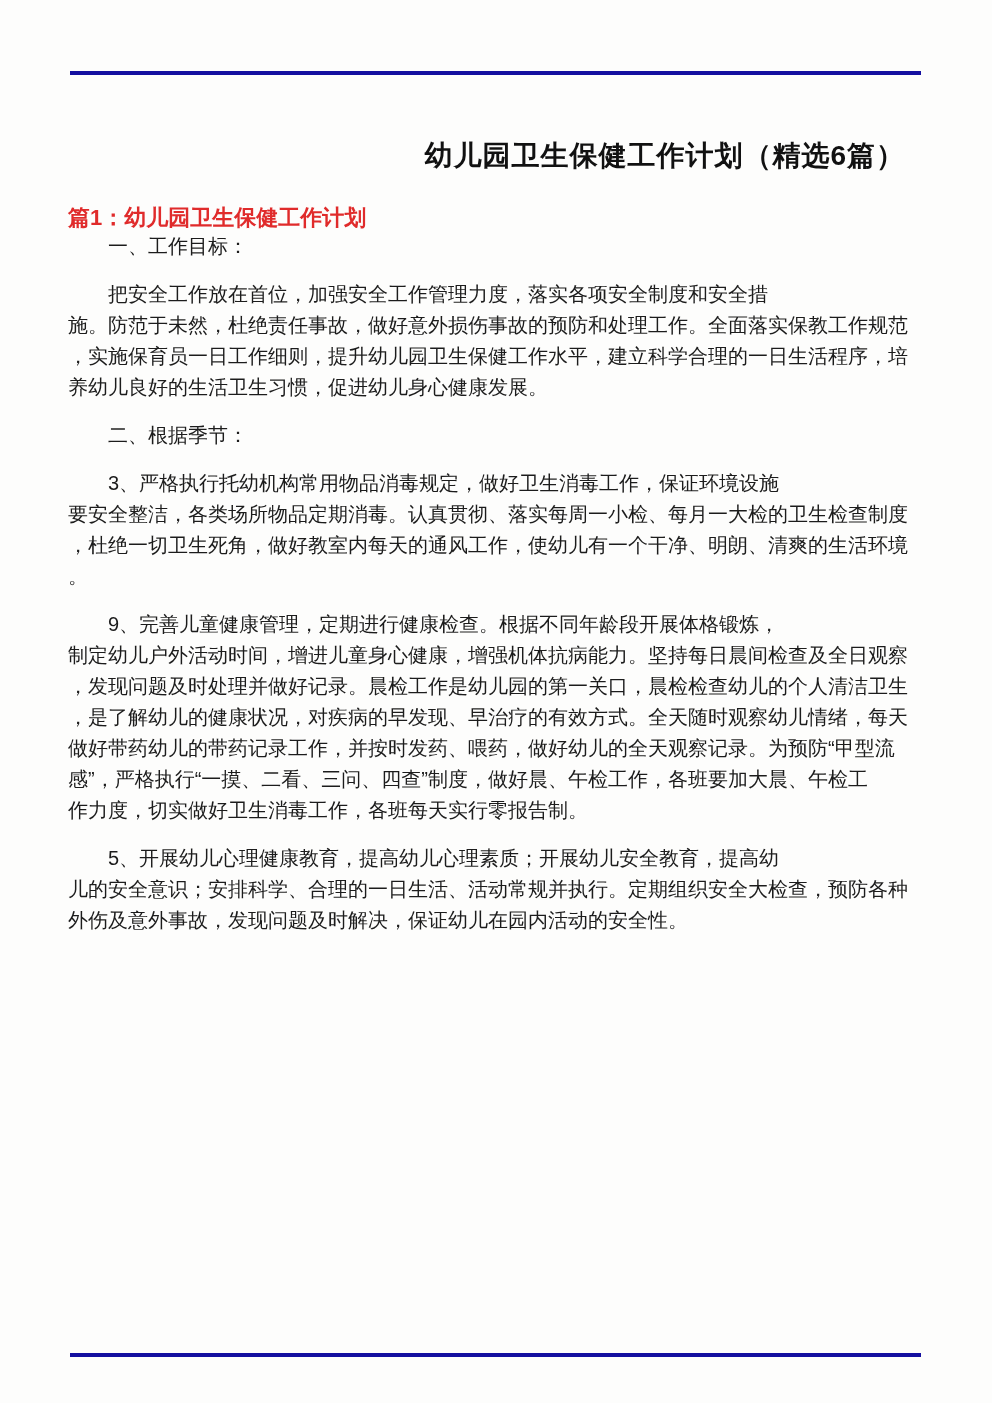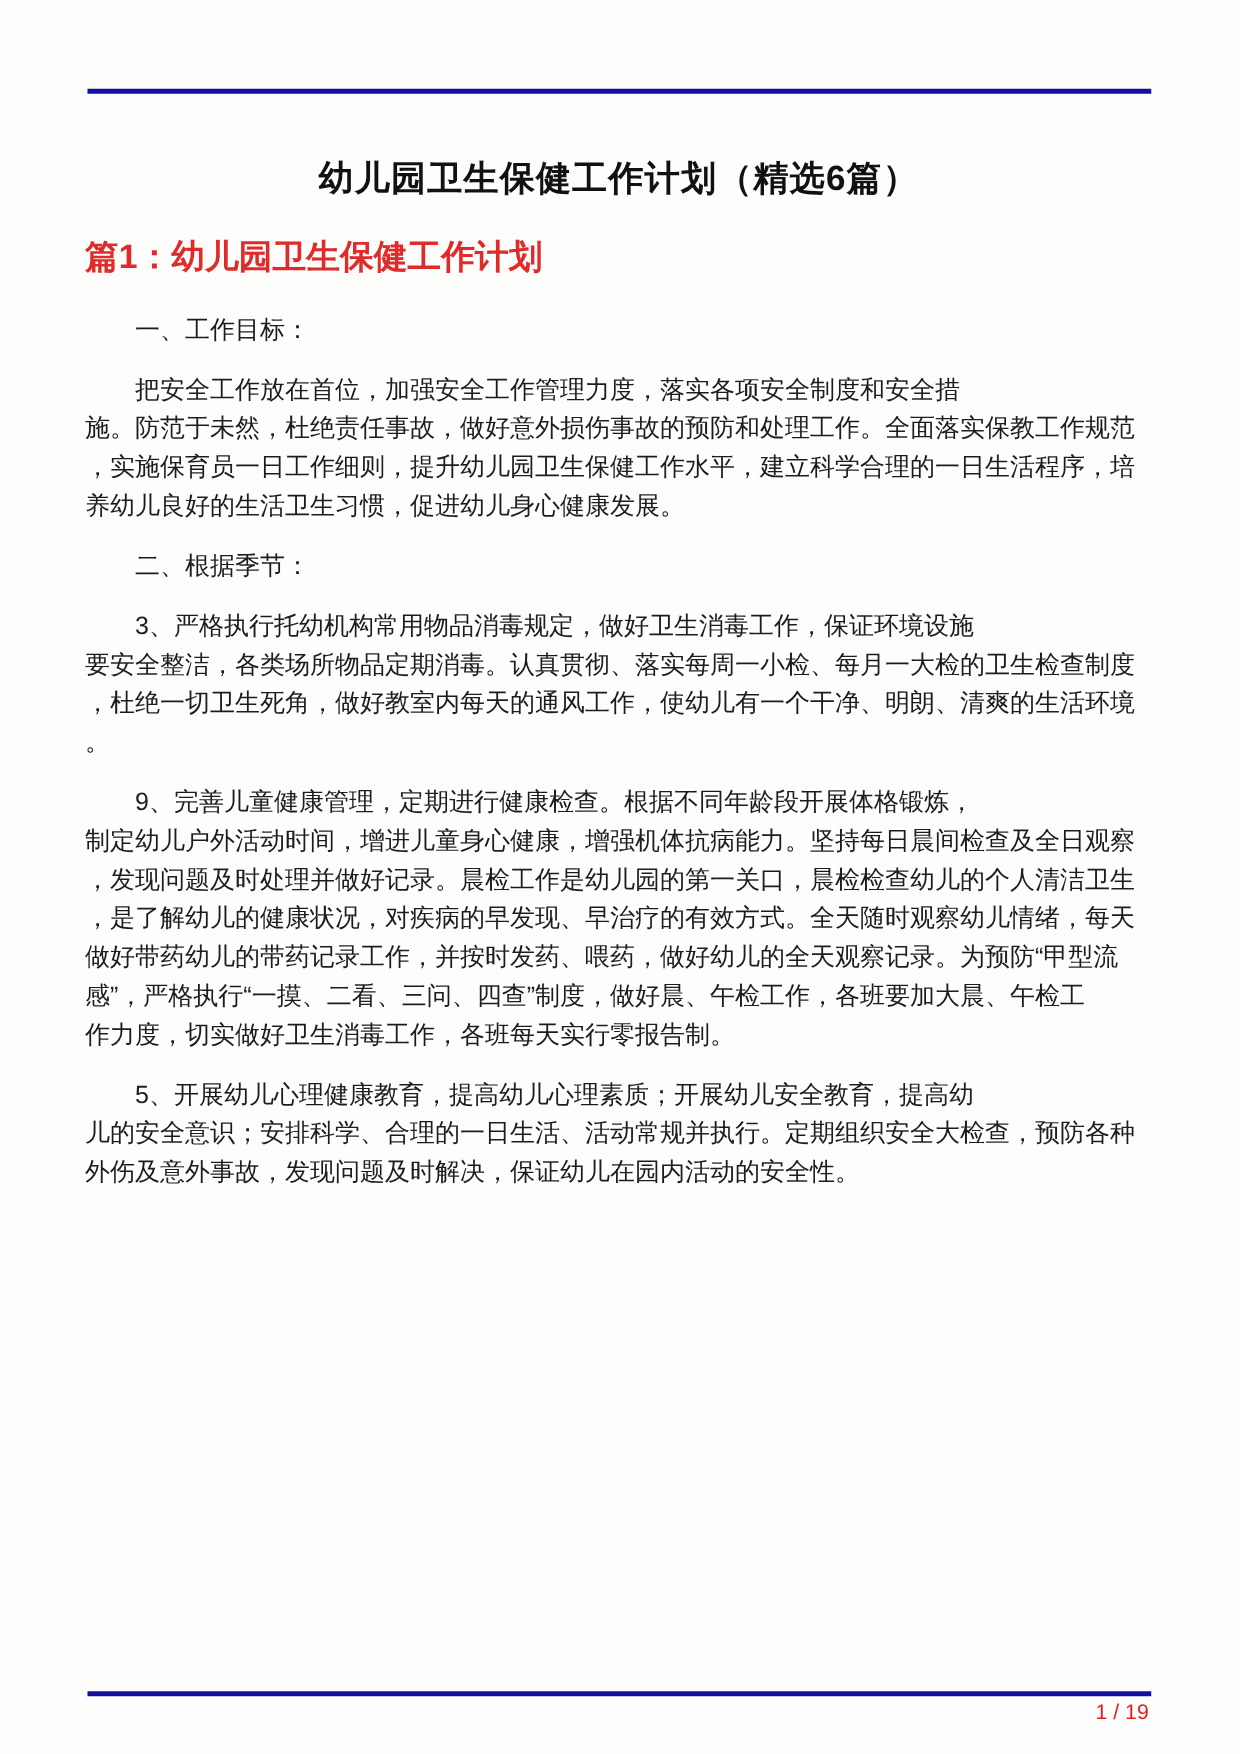--- a/index.html
+++ b/index.html
@@ -25,37 +25,36 @@
   }
   .rule-top { top: 71px; }
   .rule-bottom { top: 1353px; }
   .content {
     position: absolute;
     top: 120px;
     left: 68px;
     width: 854px;
   }
   .doc-title {
-    margin: 4px;
+    margin: 17px;
     font-size: 28px;
     line-height: 38px;
     font-weight: bold;
-    text-align: center;
+    text-align: right;
     color: #111111;
     letter-spacing: 1px;
   }
   .section-heading {
     margin: 30px 0 0 0;
-    font-size: 27px;
+    font-size: 22px;
     line-height: 26px;
     font-weight: bold;
     color: #e02b2b;
   }
   .body-text {
-    margin-top: 31px;
   }
   .para {
     margin: 0 0 17px 0;
     font-size: 20px;
     line-height: 31px;
     text-indent: 2em;
     white-space: pre-line;
     color: #1c1c1c;
     text-align: left;
   }
@@ -101,15 +100,14 @@
 感”，严格执行“一摸、二看、三问、四查”制度，做好晨、午检工作，各班要加大晨、午检工
 作力度，切实做好卫生消毒工作，各班每天实行零报告制。</p>
       <p class="para">5、开展幼儿心理健康教育，提高幼儿心理素质；开展幼儿安全教育，提高幼
 儿的安全意识；安排科学、合理的一日生活、活动常规并执行。定期组织安全大检查，预防各种
 外伤及意外事故，发现问题及时解决，保证幼儿在园内活动的安全性。</p>
     </div>
   </div>
 
   <div class="rule rule-bottom"></div>
 
-  <div class="footer-pagenum">1 / 19</div>
 
 </div>
 
 </body></html>

